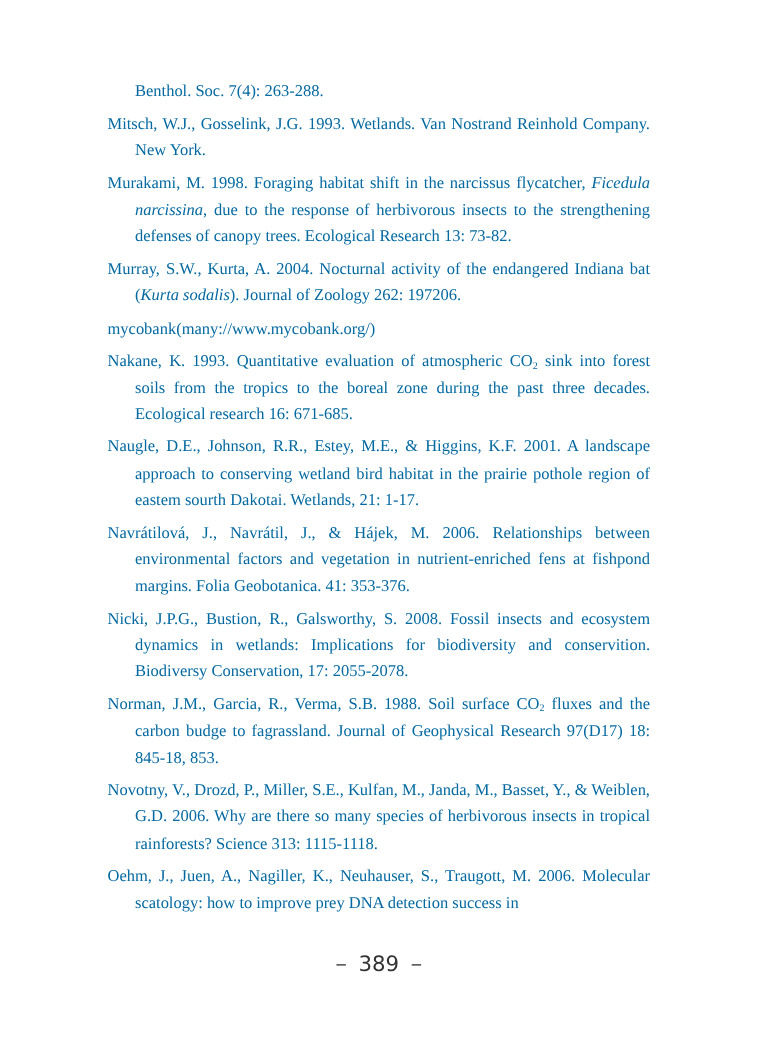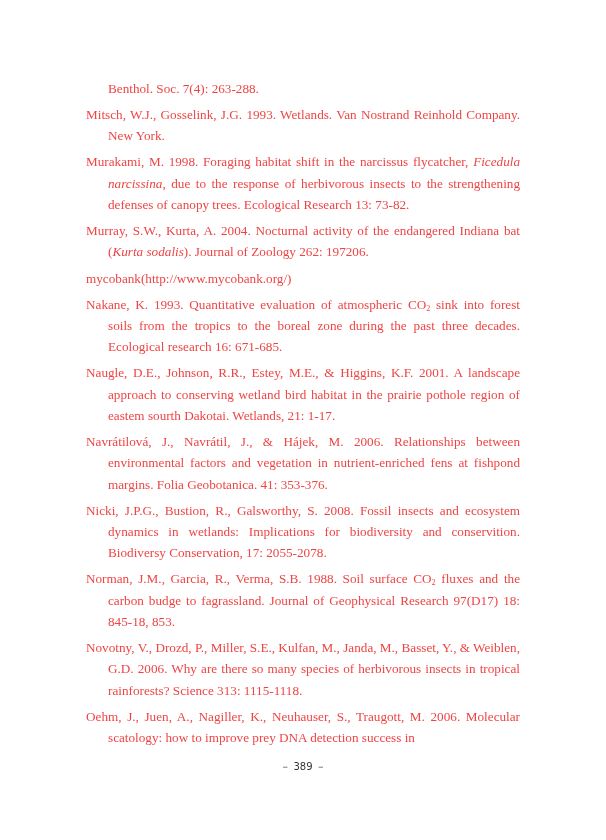--- a/index.html
+++ b/index.html
@@ -1,43 +1,43 @@
 <!DOCTYPE html>
 <html><head>
   <meta charset="utf-8">
   <style>
     html, body { margin: 0; padding: 0; background: #ffffff; }
     body { width: 606px; height: 840px; position: relative; overflow: hidden; }
     .page {
-      position: absolute; left: 86px; top: 78px; width: 434px;
+      position: absolute; left: 86px; top: 62px; width: 434px;
       font-family: "Liberation Serif", "DejaVu Serif", serif;
-      font-size: 13.2px; color: #ef4444; line-height: 21.3px;
+      font-size: 13.2px; color: #0369a1; line-height: 21.3px;
     }
     .ref {
       margin: 0 0 4.8px 0;
       padding-left: 22px; text-indent: -22px;
       text-align: justify; text-align-last: left;
     }
     .ref.cont { padding-left: 22px; text-indent: 0; }
     .ref i { font-style: italic; }
     sub { font-size: 8px; vertical-align: -2px; line-height: 0; }
     .pagenum {
       position: absolute; left: 0; width: 606px; top: 760px; text-align: center;
-      font-family: "DejaVu Sans", sans-serif; font-size: 10px; color: #333;
+      font-family: "DejaVu Sans", sans-serif; font-size: 17px; color: #333;
     }
   </style>
 </head>
 <body>
 
 <div class="page" id="refs">
     <p class="ref cont"><span>Benthol. Soc. 7(4): 263-288.</span></p>
     <p class="ref"><span>Mitsch, W.J., Gosselink, J.G. 1993. Wetlands. Van Nostrand Reinhold Company. New York.</span></p>
     <p class="ref"><span>Murakami, M. 1998. Foraging habitat shift in the narcissus flycatcher, </span><i>Ficedula  narcissina</i><span>, due to the response of herbivorous insects to the strengthening  defenses of canopy trees. Ecological Research 13: 73-82.</span></p>
     <p class="ref"><span>Murray, S.W., Kurta, A. 2004. Nocturnal activity of the endangered Indiana bat (</span><i>Kurta sodalis</i><span>). Journal of Zoology 262: 197206.</span></p>
-    <p class="ref"><span>mycobank(http://www.mycobank.org/)</span></p>
+    <p class="ref"><span>mycobank(many://www.mycobank.org/)</span></p>
     <p class="ref"><span>Nakane, K. 1993. Quantitative evaluation of atmospheric CO</span><sub>2</sub><span> sink into forest soils from the tropics to the boreal zone during the past three decades. Ecological  research 16: 671-685.</span></p>
     <p class="ref"><span>Naugle, D.E., Johnson, R.R., Estey, M.E., &amp; Higgins, K.F. 2001. A landscape approach to conserving wetland bird habitat in the prairie pothole region of eastem sourth Dakotai.  Wetlands, 21: 1-17.</span></p>
     <p class="ref"><span>Navrátilová, J., Navrátil, J., &amp; Hájek, M. 2006. Relationships between environmental factors and  vegetation in nutrient-enriched fens at fishpond margins. Folia Geobotanica. 41: 353-376.</span></p>
     <p class="ref"><span>Nicki, J.P.G., Bustion, R., Galsworthy, S. 2008. Fossil insects and ecosystem dynamics in  wetlands: Implications for biodiversity and conservition. Biodiversy  Conservation, 17: 2055-2078.</span></p>
     <p class="ref"><span>Norman, J.M., Garcia, R., Verma, S.B. 1988. Soil surface CO</span><sub>2</sub><span> fluxes and the carbon  budge to fagrassland. Journal of Geophysical Research 97(D17) 18: 845-18, 853.</span></p>
     <p class="ref"><span>Novotny, V., Drozd, P., Miller, S.E., Kulfan, M., Janda, M., Basset, Y., &amp; Weiblen, G.D. 2006. Why are there so many species of herbivorous insects in tropical rainforests? Science 313: 1115-1118.</span></p>
     <p class="ref"><span>Oehm, J., Juen, A., Nagiller, K., Neuhauser, S., Traugott, M. 2006. Molecular scatology: how to improve prey DNA detection success in</span></p>
   </div>
 <div class="pagenum">－ 389 －</div>
 

